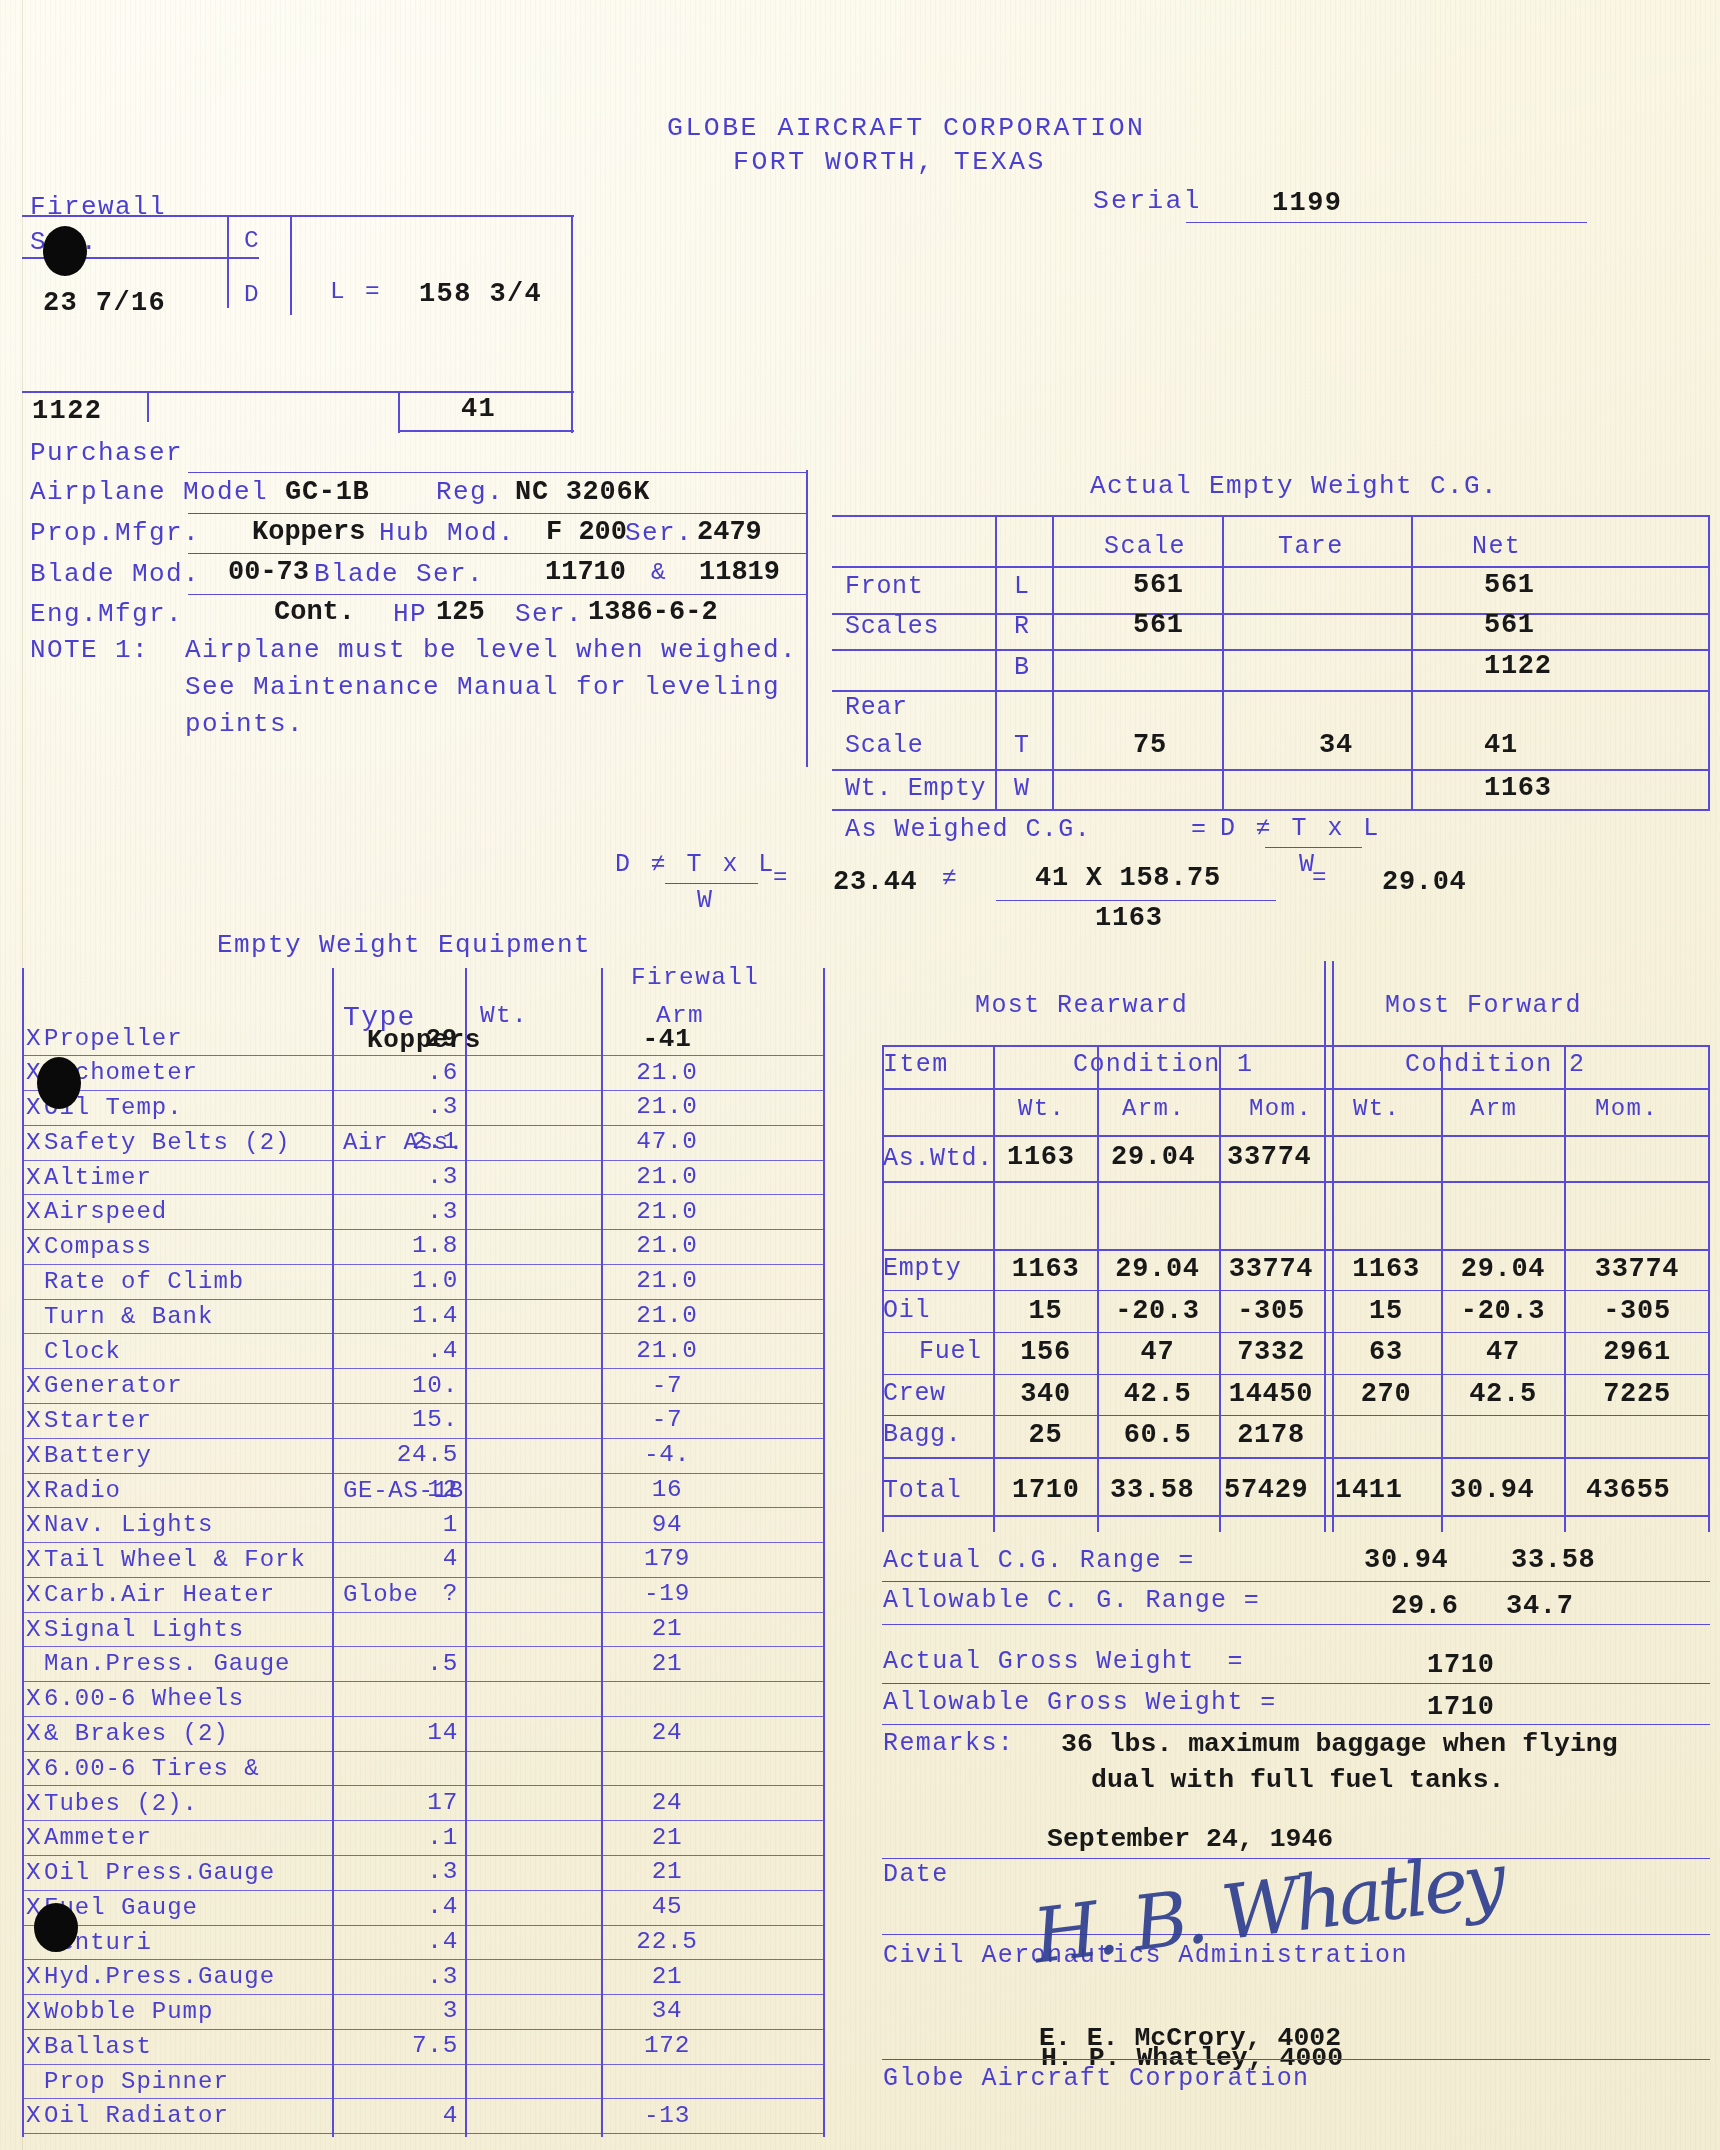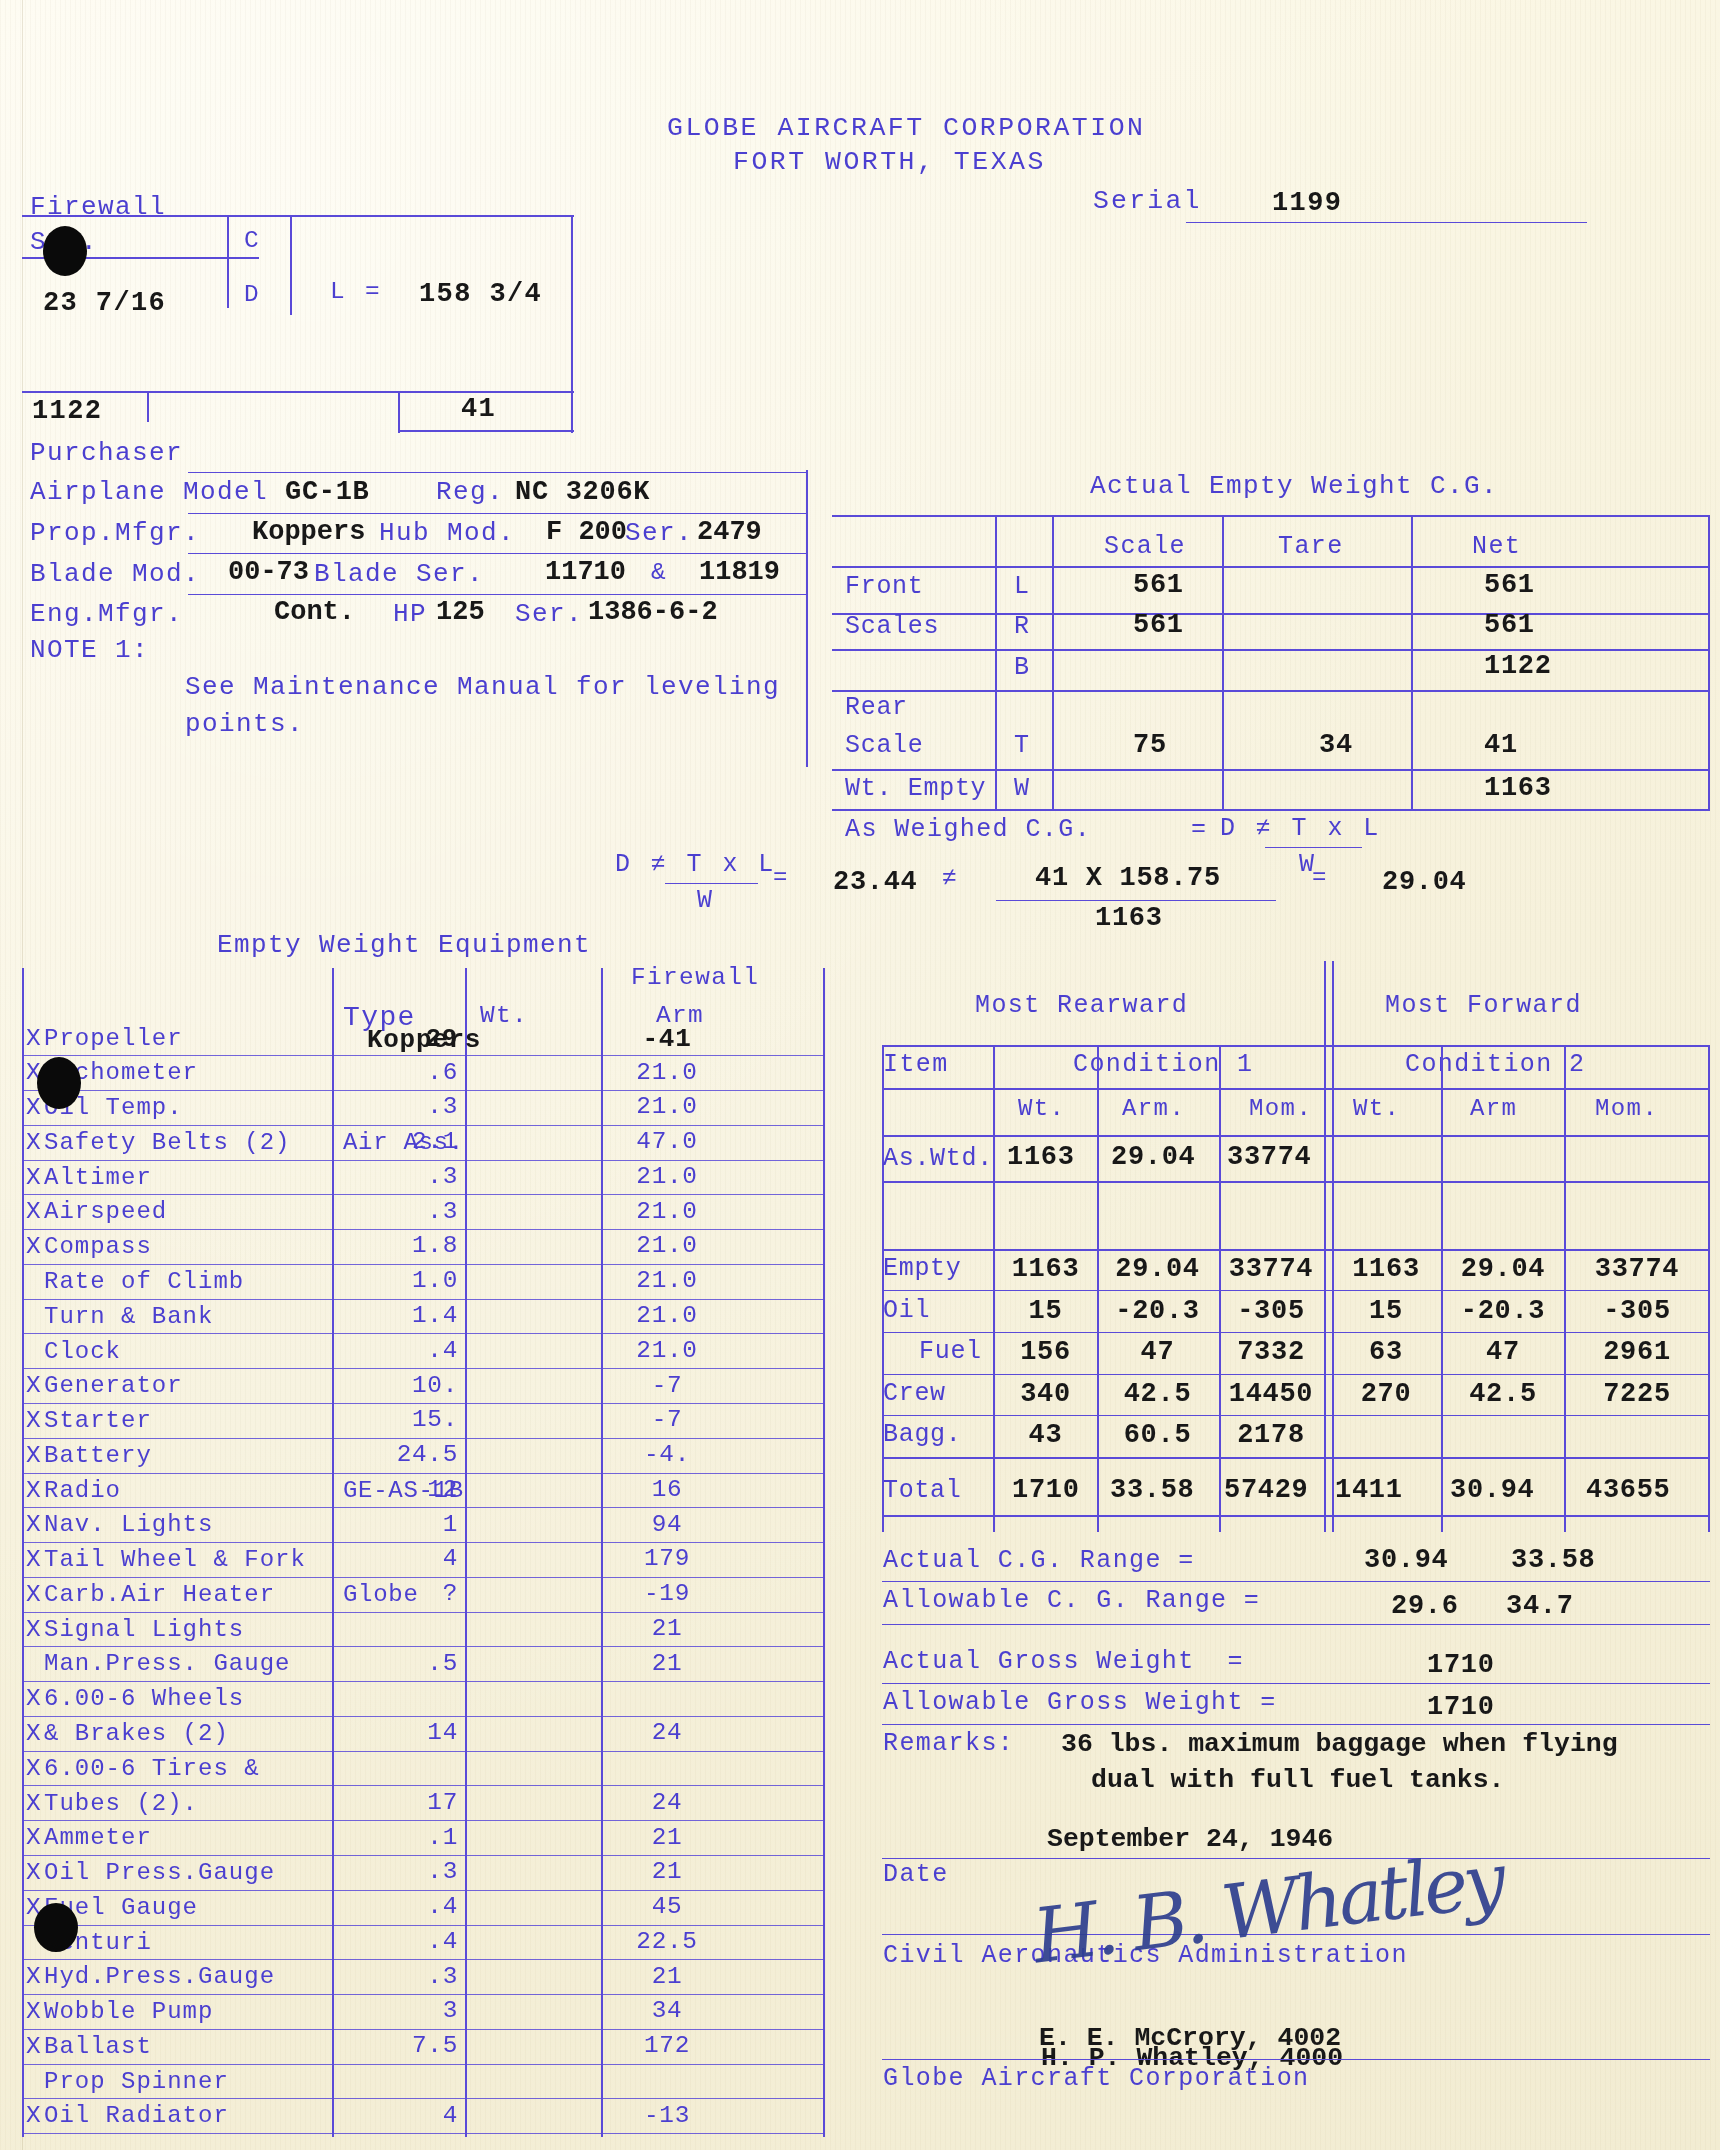--- a/index.html
+++ b/index.html
@@ -106,20 +106,21 @@
   <div class="t blue" style="left:30px;top:601px;font-size:26px;letter-spacing:1.4px;">Eng.Mfgr.</div>
   <div class="t blk" style="left:274px;top:599px;font-size:27px;">Cont.</div>
   <div class="t blue" style="left:393px;top:601px;font-size:26px;letter-spacing:1.4px;">HP</div>
   <div class="t blk" style="left:436px;top:599px;font-size:27px;">125</div>
   <div class="t blue" style="left:515px;top:601px;font-size:26px;letter-spacing:1.4px;">Ser.</div>
   <div class="t blk" style="left:588px;top:599px;font-size:27px;">1386-6-2</div>
   <div class="ln" style="left:188px;top:594px;width:620px;height:1.4px;"></div>
   <div class="vln" style="left:806px;top:470px;height:172px;"></div>
 
   <div class="t blue" style="left:30px;top:637px;font-size:26px;letter-spacing:1.4px;">NOTE 1:</div>
+  <div class="t blue" style="left:185px;top:637px;font-size:26px;letter-spacing:1.4px;">Airplane must be level when weighed.</div>
   <div class="t blue" style="left:185px;top:674px;font-size:26px;letter-spacing:1.4px;">See Maintenance Manual for leveling</div>
   <div class="t blue" style="left:185px;top:711px;font-size:26px;letter-spacing:1.4px;">points.</div>
   <div class="vln" style="left:806px;top:642px;height:125px;"></div>
 
   <div class="t blue" style="left:1090px;top:473px;font-size:26px;letter-spacing:1.4px;">Actual Empty Weight C.G.</div>
 
   <div class="ln" style="left:832px;top:515px;width:878px;"></div>
   <div class="ln" style="left:832px;top:566px;width:878px;"></div>
   <div class="ln" style="left:832px;top:613px;width:878px;"></div>
   <div class="ln" style="left:832px;top:649px;width:878px;"></div>
@@ -406,21 +407,21 @@
       <div class="ln" style="left: 882px; top: 1415px; width: 828px; height: 1.4px;"></div>
       <div class="t blue" style="left: 883px; top: 1381px; width: 108px; text-align: left; font-size: 25px; letter-spacing: 0.7px;">Crew</div>
       <div class="t blk" style="left: 998px; top: 1381px; width: 95px; text-align: center; font-size: 27px; letter-spacing: 0.7px;">340</div>
       <div class="t blk" style="left: 1100px; top: 1381px; width: 115px; text-align: center; font-size: 27px; letter-spacing: 0.7px;">42.5</div>
       <div class="t blk" style="left: 1220px; top: 1381px; width: 102px; text-align: center; font-size: 27px; letter-spacing: 0.7px;">14450</div>
       <div class="t blk" style="left: 1335px; top: 1381px; width: 102px; text-align: center; font-size: 27px; letter-spacing: 0.7px;">270</div>
       <div class="t blk" style="left: 1445px; top: 1381px; width: 116px; text-align: center; font-size: 27px; letter-spacing: 0.7px;">42.5</div>
       <div class="t blk" style="left: 1569px; top: 1381px; width: 136px; text-align: center; font-size: 27px; letter-spacing: 0.7px;">7225</div>
       <div class="ln" style="left: 882px; top: 1457px; width: 828px; height: 1.4px;"></div>
       <div class="t blue" style="left: 883px; top: 1422px; width: 108px; text-align: left; font-size: 25px; letter-spacing: 0.7px;">Bagg.</div>
-      <div class="t blk" style="left: 998px; top: 1422px; width: 95px; text-align: center; font-size: 27px; letter-spacing: 0.7px;">43</div>
+      <div class="t blk" style="left: 998px; top: 1422px; width: 95px; text-align: center; font-size: 27px; letter-spacing: 0.7px;">25</div>
       <div class="t blk" style="left: 1100px; top: 1422px; width: 115px; text-align: center; font-size: 27px; letter-spacing: 0.7px;">60.5</div>
       <div class="t blk" style="left: 1220px; top: 1422px; width: 102px; text-align: center; font-size: 27px; letter-spacing: 0.7px;">2178</div>
     </div>
 
   <div class="ln" style="left:882px;top:1457px;width:828px;"></div>
   <div class="ln" style="left:882px;top:1515px;width:828px;"></div>
   <div class="t blue" style="left:883px;top:1478px;font-size:25px;letter-spacing:0.7px;">Total</div>
   <div class="t blk" style="left:1012px;top:1477px;font-size:27px;letter-spacing:0.7px;">1710</div>
   <div class="t blk" style="left:1110px;top:1477px;font-size:27px;letter-spacing:0.7px;">33.58</div>
   <div class="t blk" style="left:1224px;top:1477px;font-size:27px;letter-spacing:0.7px;">57429</div>

